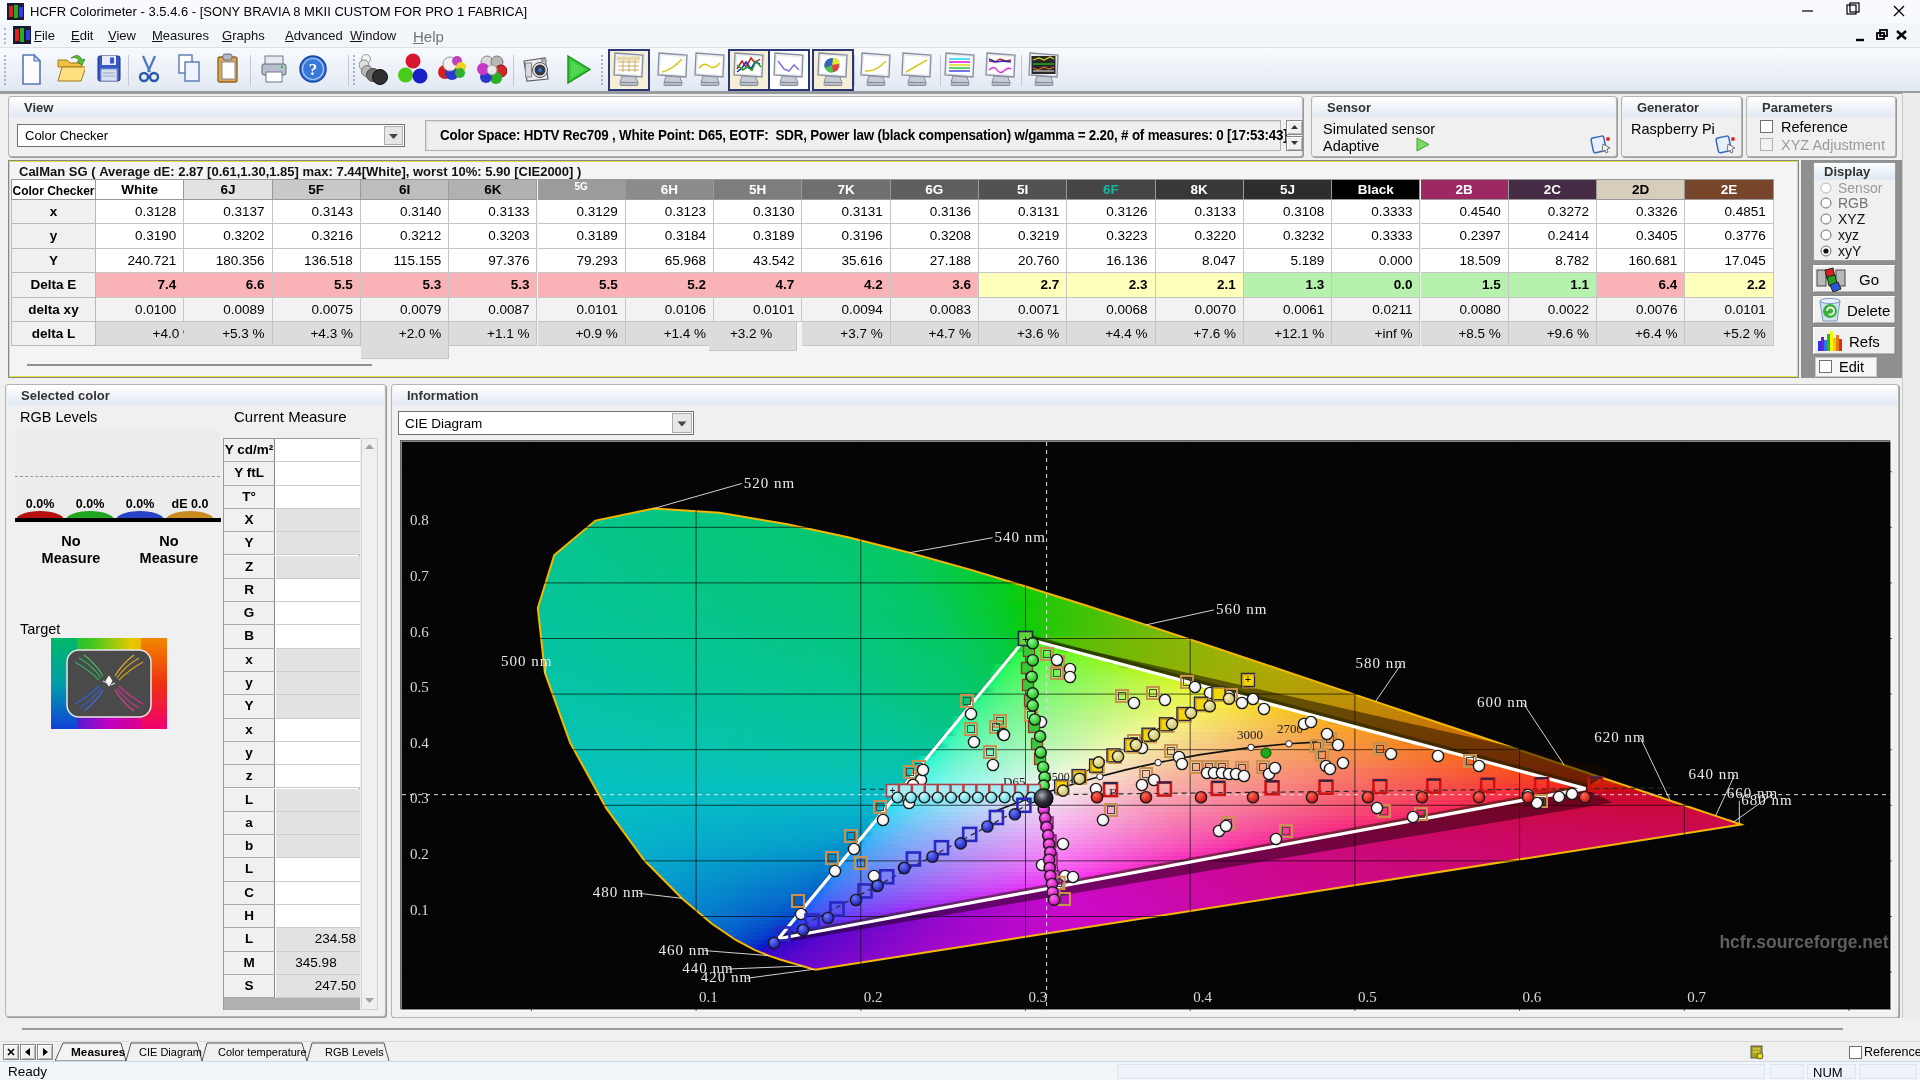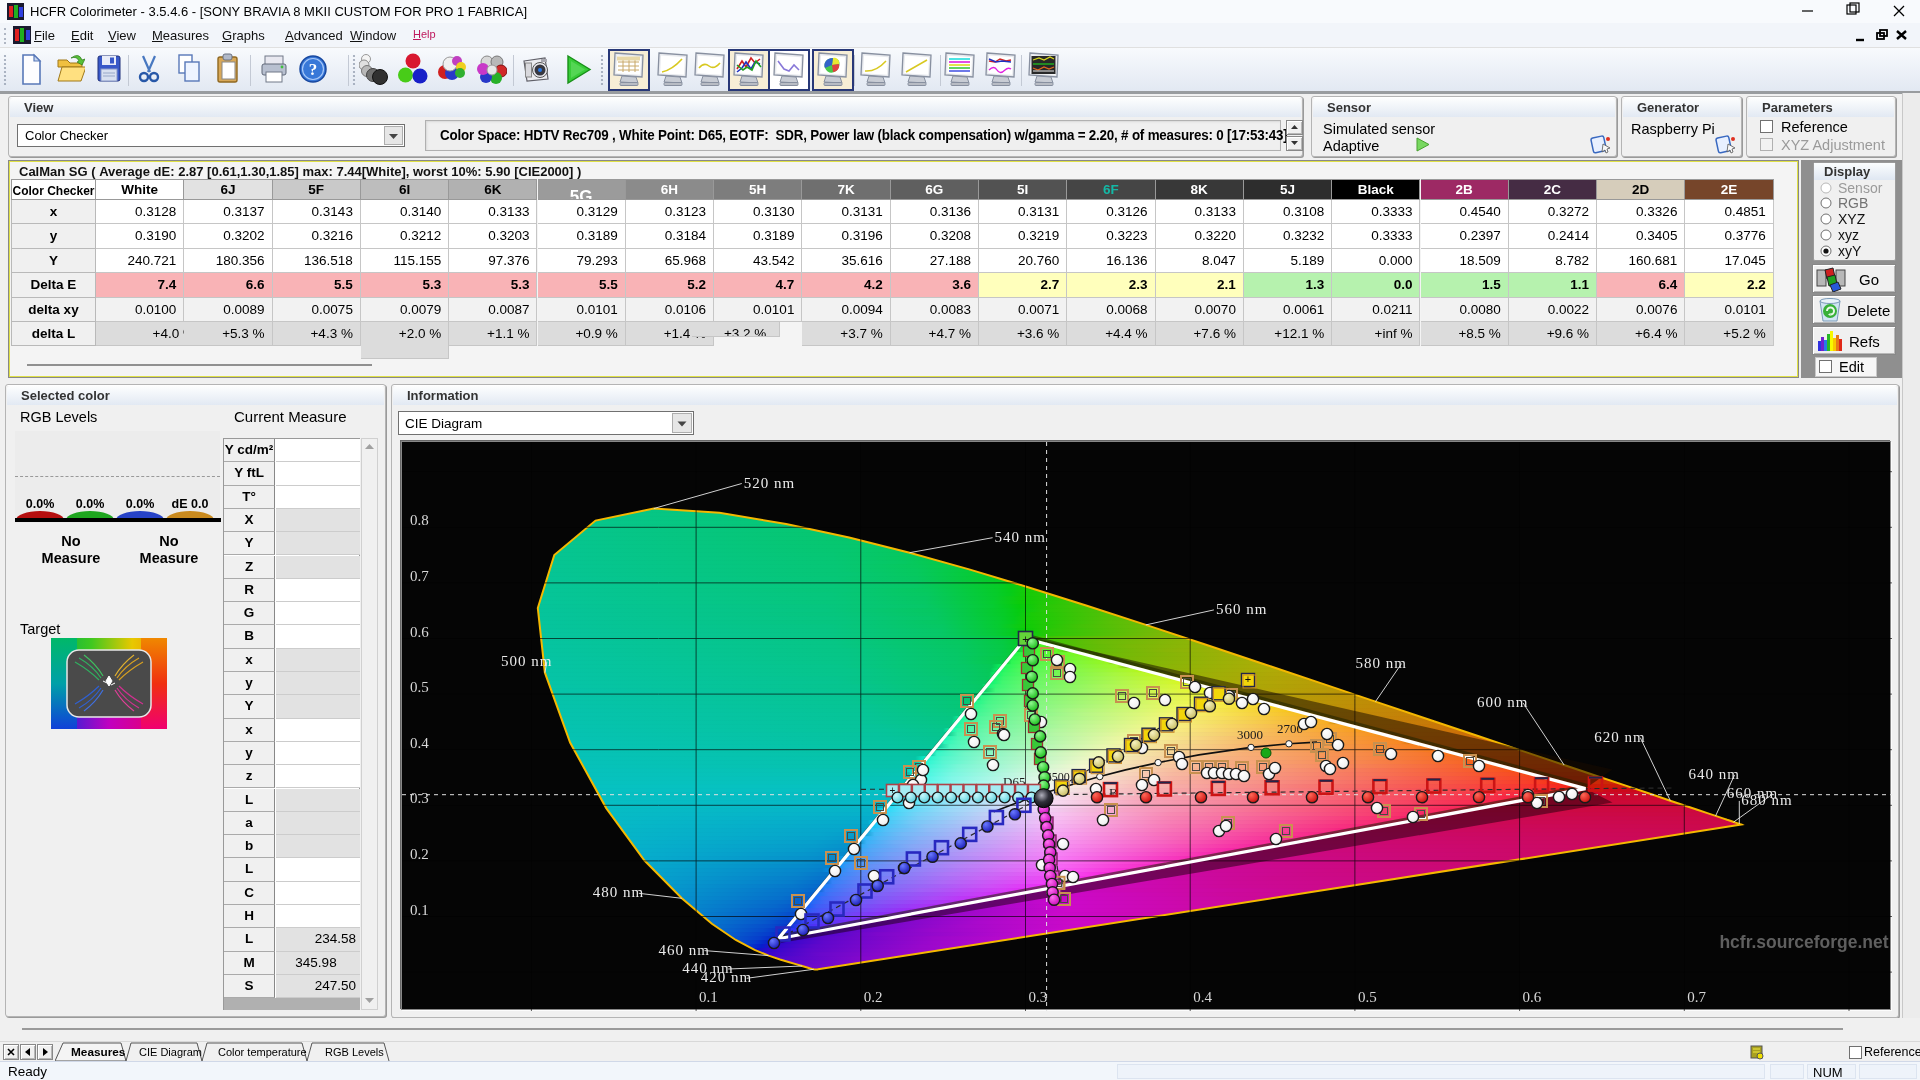--- a/index.html
+++ b/index.html
@@ -42,21 +42,21 @@
       <rect x="7" y="2" width="4" height="14" fill="#20b020"></rect>
       <rect x="13" y="4" width="4" height="10" fill="#3040e0"></rect>
     </svg>
     <div class="abs" style="left:34px;top:5px;font-size:13px;color:#111"><span style="text-decoration:underline">F</span>ile</div>
     <div class="abs" style="left:71px;top:5px;font-size:13px;color:#111"><span style="text-decoration:underline">E</span>dit</div>
     <div class="abs" style="left:108px;top:5px;font-size:13px;color:#111"><span style="text-decoration:underline">V</span>iew</div>
     <div class="abs" style="left:152px;top:5px;font-size:13px;color:#111"><span style="text-decoration:underline">M</span>easures</div>
     <div class="abs" style="left:222px;top:5px;font-size:13px;color:#111"><span style="text-decoration:underline">G</span>raphs</div>
     <div class="abs" style="left:285px;top:5px;font-size:13px;color:#111"><span style="text-decoration:underline">A</span>dvanced</div>
     <div class="abs" style="left:350px;top:5px;font-size:13px;color:#111"><span style="text-decoration:underline">W</span>indow</div>
-    <div class="abs" style="left:413px;top:5px;font-size:11px;color:#be185d"><span style="text-decoration:underline">H</span>elp</div>
+    <div class="abs" style="left:413px;top:5px;font-size:15px;color:#737373"><span style="text-decoration:underline">H</span>elp</div>
     <svg class="abs" style="left:1850px;top:3px" width="70" height="18">
       <line x1="6" y1="14" x2="14" y2="14" stroke="#000" stroke-width="2.4"></line>
       <rect x="27" y="7" width="7" height="6" fill="none" stroke="#000" stroke-width="1.8"></rect>
       <rect x="30" y="4" width="7" height="6" fill="none" stroke="#000" stroke-width="1.8"></rect>
       <path d="M47 5 L56 13 M56 5 L47 13" stroke="#000" stroke-width="2.4"></path>
     </svg>
   </div>
 <div class="abs" style="left:0;top:48px;width:1920px;height:45px;background:linear-gradient(#f8fafd,#e2e8f2);border-bottom:1px solid #b9b9b9">
     <svg class="abs" style="left:3px;top:6px" width="5" height="33">
       <circle cx="2" cy="2" r="1.1" fill="#9aa4b5"></circle>
@@ -436,41 +436,41 @@
     <div class="cell" style="left:351.9px;top:112.2px;width:88.3px;height:24.4px;background:#f9b3b6;border:1px solid #c6c6c6;border-left:none;border-top:none;font-weight:bold;font-size:13.5px;text-align:right;padding:4px 7px 0 0">5.3</div>
     <div class="cell" style="left:351.9px;top:136.6px;width:88.3px;height:24.4px;background:#f2f2f2;border:1px solid #c6c6c6;border-left:none;border-top:none;font-size:13.5px;text-align:right;padding:4px 7px 0 0">0.0079</div>
     <div class="cell" style="left:351.9px;top:161.0px;width:88.3px;height:37px;background:#dcdcdc;border:1px solid #c6c6c6;border-left:none;border-top:none;font-size:13.5px;text-align:right;padding:4px 7px 0 0">+2.0 %</div>
     <div class="cell" style="left:440.2px;top:18px;width:88.3px;height:21px;background:#b1b1b1;color:#000;border:1px solid #999;border-left:none;font-weight:bold;font-size:13.5px;text-align:center;padding-top:2px">6K</div>
     <div class="cell" style="left:440.2px;top:39.0px;width:88.3px;height:24.4px;background:#fff;border:1px solid #c6c6c6;border-left:none;border-top:none;font-size:13.5px;text-align:right;padding:4px 7px 0 0">0.3133</div>
     <div class="cell" style="left:440.2px;top:63.4px;width:88.3px;height:24.4px;background:#fff;border:1px solid #c6c6c6;border-left:none;border-top:none;font-size:13.5px;text-align:right;padding:4px 7px 0 0">0.3203</div>
     <div class="cell" style="left:440.2px;top:87.8px;width:88.3px;height:24.4px;background:#fff;border:1px solid #c6c6c6;border-left:none;border-top:none;font-size:13.5px;text-align:right;padding:4px 7px 0 0">97.376</div>
     <div class="cell" style="left:440.2px;top:112.2px;width:88.3px;height:24.4px;background:#f9b3b6;border:1px solid #c6c6c6;border-left:none;border-top:none;font-weight:bold;font-size:13.5px;text-align:right;padding:4px 7px 0 0">5.3</div>
     <div class="cell" style="left:440.2px;top:136.6px;width:88.3px;height:24.4px;background:#f2f2f2;border:1px solid #c6c6c6;border-left:none;border-top:none;font-size:13.5px;text-align:right;padding:4px 7px 0 0">0.0087</div>
     <div class="cell" style="left:440.2px;top:161.0px;width:88.3px;height:24.4px;background:#dcdcdc;border:1px solid #c6c6c6;border-left:none;border-top:none;font-size:13.5px;text-align:right;padding:4px 7px 0 0">+1.1 %</div>
-    <div class="cell" style="left:528.5px;top:18px;width:88.3px;height:21px;background:#9b9b9b;color:#fff;border:1px solid #999;border-left:none;font-weight:bold;font-size:17px;text-align:center;padding-top:7px">5G</div>
+    <div class="cell" style="left:528.5px;top:18px;width:88.3px;height:21px;background:#9b9b9b;color:#fff;border:1px solid #999;border-left:none;font-weight:bold;font-size:10px;text-align:center;padding-top:1px">5G</div>
     <div class="cell" style="left:528.5px;top:39.0px;width:88.3px;height:24.4px;background:#fff;border:1px solid #c6c6c6;border-left:none;border-top:none;font-size:13.5px;text-align:right;padding:4px 7px 0 0">0.3129</div>
     <div class="cell" style="left:528.5px;top:63.4px;width:88.3px;height:24.4px;background:#fff;border:1px solid #c6c6c6;border-left:none;border-top:none;font-size:13.5px;text-align:right;padding:4px 7px 0 0">0.3189</div>
     <div class="cell" style="left:528.5px;top:87.8px;width:88.3px;height:24.4px;background:#fff;border:1px solid #c6c6c6;border-left:none;border-top:none;font-size:13.5px;text-align:right;padding:4px 7px 0 0">79.293</div>
     <div class="cell" style="left:528.5px;top:112.2px;width:88.3px;height:24.4px;background:#f9b3b6;border:1px solid #c6c6c6;border-left:none;border-top:none;font-weight:bold;font-size:13.5px;text-align:right;padding:4px 7px 0 0">5.5</div>
     <div class="cell" style="left:528.5px;top:136.6px;width:88.3px;height:24.4px;background:#f2f2f2;border:1px solid #c6c6c6;border-left:none;border-top:none;font-size:13.5px;text-align:right;padding:4px 7px 0 0">0.0101</div>
     <div class="cell" style="left:528.5px;top:161.0px;width:88.3px;height:24.4px;background:#dcdcdc;border:1px solid #c6c6c6;border-left:none;border-top:none;font-size:13.5px;text-align:right;padding:4px 7px 0 0">+0.9 %</div>
     <div class="cell" style="left:616.8px;top:18px;width:88.3px;height:21px;background:#8b8b8b;color:#fff;border:1px solid #999;border-left:none;font-weight:bold;font-size:13.5px;text-align:center;padding-top:2px">6H</div>
     <div class="cell" style="left:616.8px;top:39.0px;width:88.3px;height:24.4px;background:#fff;border:1px solid #c6c6c6;border-left:none;border-top:none;font-size:13.5px;text-align:right;padding:4px 7px 0 0">0.3123</div>
     <div class="cell" style="left:616.8px;top:63.4px;width:88.3px;height:24.4px;background:#fff;border:1px solid #c6c6c6;border-left:none;border-top:none;font-size:13.5px;text-align:right;padding:4px 7px 0 0">0.3184</div>
     <div class="cell" style="left:616.8px;top:87.8px;width:88.3px;height:24.4px;background:#fff;border:1px solid #c6c6c6;border-left:none;border-top:none;font-size:13.5px;text-align:right;padding:4px 7px 0 0">65.968</div>
     <div class="cell" style="left:616.8px;top:112.2px;width:88.3px;height:24.4px;background:#f9b3b6;border:1px solid #c6c6c6;border-left:none;border-top:none;font-weight:bold;font-size:13.5px;text-align:right;padding:4px 7px 0 0">5.2</div>
     <div class="cell" style="left:616.8px;top:136.6px;width:88.3px;height:24.4px;background:#f2f2f2;border:1px solid #c6c6c6;border-left:none;border-top:none;font-size:13.5px;text-align:right;padding:4px 7px 0 0">0.0106</div>
     <div class="cell" style="left:616.8px;top:161.0px;width:88.3px;height:24.4px;background:#dcdcdc;border:1px solid #c6c6c6;border-left:none;border-top:none;font-size:13.5px;text-align:right;padding:4px 7px 0 0">+1.4 %</div>
     <div class="cell" style="left:705.1px;top:18px;width:88.3px;height:21px;background:#7d7d7d;color:#fff;border:1px solid #999;border-left:none;font-weight:bold;font-size:13.5px;text-align:center;padding-top:2px">5H</div>
     <div class="cell" style="left:705.1px;top:39.0px;width:88.3px;height:24.4px;background:#fff;border:1px solid #c6c6c6;border-left:none;border-top:none;font-size:13.5px;text-align:right;padding:4px 7px 0 0">0.3130</div>
     <div class="cell" style="left:705.1px;top:63.4px;width:88.3px;height:24.4px;background:#fff;border:1px solid #c6c6c6;border-left:none;border-top:none;font-size:13.5px;text-align:right;padding:4px 7px 0 0">0.3189</div>
     <div class="cell" style="left:705.1px;top:87.8px;width:88.3px;height:24.4px;background:#fff;border:1px solid #c6c6c6;border-left:none;border-top:none;font-size:13.5px;text-align:right;padding:4px 7px 0 0">43.542</div>
     <div class="cell" style="left:705.1px;top:112.2px;width:88.3px;height:24.4px;background:#f9b3b6;border:1px solid #c6c6c6;border-left:none;border-top:none;font-weight:bold;font-size:13.5px;text-align:right;padding:4px 7px 0 0">4.7</div>
     <div class="cell" style="left:705.1px;top:136.6px;width:88.3px;height:24.4px;background:#f2f2f2;border:1px solid #c6c6c6;border-left:none;border-top:none;font-size:13.5px;text-align:right;padding:4px 7px 0 0">0.0101</div>
-    <div class="cell" style="left:683px;top:161.0px;width:88.3px;height:15px;background:#dcdcdc;border:1px solid #c6c6c6;border-left:none;border-top:none;font-size:13.5px;text-align:right;padding:4px 13px 0 0">+3.2 %</div>
+    <div class="cell" style="left:700px;top:161.0px;width:88.3px;height:29px;background:#dcdcdc;border:1px solid #c6c6c6;border-left:none;border-top:none;font-size:13.5px;text-align:right;padding:4px 24px 0 0">+3.2 %</div>
     <div class="cell" style="left:793.4px;top:18px;width:88.3px;height:21px;background:#6f6f6f;color:#fff;border:1px solid #999;border-left:none;font-weight:bold;font-size:13.5px;text-align:center;padding-top:2px">7K</div>
     <div class="cell" style="left:793.4px;top:39.0px;width:88.3px;height:24.4px;background:#fff;border:1px solid #c6c6c6;border-left:none;border-top:none;font-size:13.5px;text-align:right;padding:4px 7px 0 0">0.3131</div>
     <div class="cell" style="left:793.4px;top:63.4px;width:88.3px;height:24.4px;background:#fff;border:1px solid #c6c6c6;border-left:none;border-top:none;font-size:13.5px;text-align:right;padding:4px 7px 0 0">0.3196</div>
     <div class="cell" style="left:793.4px;top:87.8px;width:88.3px;height:24.4px;background:#fff;border:1px solid #c6c6c6;border-left:none;border-top:none;font-size:13.5px;text-align:right;padding:4px 7px 0 0">35.616</div>
     <div class="cell" style="left:793.4px;top:112.2px;width:88.3px;height:24.4px;background:#f9b3b6;border:1px solid #c6c6c6;border-left:none;border-top:none;font-weight:bold;font-size:13.5px;text-align:right;padding:4px 7px 0 0">4.2</div>
     <div class="cell" style="left:793.4px;top:136.6px;width:88.3px;height:24.4px;background:#f2f2f2;border:1px solid #c6c6c6;border-left:none;border-top:none;font-size:13.5px;text-align:right;padding:4px 7px 0 0">0.0094</div>
     <div class="cell" style="left:793.4px;top:161.0px;width:88.3px;height:24.4px;background:#dcdcdc;border:1px solid #c6c6c6;border-left:none;border-top:none;font-size:13.5px;text-align:right;padding:4px 7px 0 0">+3.7 %</div>
     <div class="cell" style="left:881.7px;top:18px;width:88.3px;height:21px;background:#5f5f5f;color:#fff;border:1px solid #999;border-left:none;font-weight:bold;font-size:13.5px;text-align:center;padding-top:2px">6G</div>
     <div class="cell" style="left:881.7px;top:39.0px;width:88.3px;height:24.4px;background:#fff;border:1px solid #c6c6c6;border-left:none;border-top:none;font-size:13.5px;text-align:right;padding:4px 7px 0 0">0.3136</div>
     <div class="cell" style="left:881.7px;top:63.4px;width:88.3px;height:24.4px;background:#fff;border:1px solid #c6c6c6;border-left:none;border-top:none;font-size:13.5px;text-align:right;padding:4px 7px 0 0">0.3208</div>

